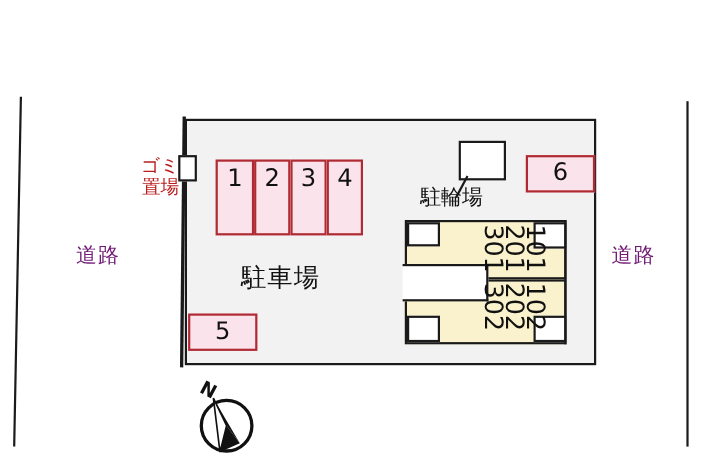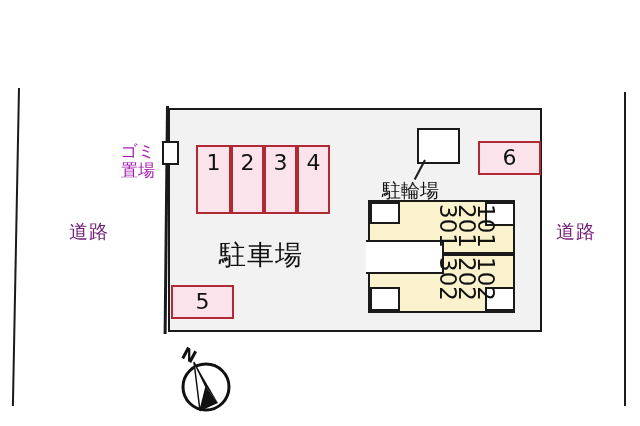--- a/index.html
+++ b/index.html
@@ -94,21 +94,21 @@
   #stall-6 {
     left: 478px; top: 141px; width: 63px; height: 34px;
     align-items: center;
   }
   #stall-6 .stall-label { margin-top: 0; }
   
   #parking-lot-label {
     position: absolute;
     left: 219px;
     top: 237px;
-    font-size: 27px;
+    font-size: 23px;
     color: #111111;
     letter-spacing: 1px;
     white-space: nowrap;
     text-align: center;
   }
   
   #garbage-box {
     position: absolute;
     left: 162px;
     top: 141px;
@@ -118,22 +118,22 @@
     border: 2px solid #1a1a1a;
     box-sizing: border-box;
   }
   #garbage-label {
     position: absolute;
     left: 113px;
     top: 142px;
     width: 50px;
     font-size: 17px;
     line-height: 19px;
-    color: #a21caf;
-    text-align: center;
+    color: #b91c1c;
+    text-align: right;
   }
   #garbage-label span { display: block; }
   
   #bicycle-box {
     position: absolute;
     left: 417px;
     top: 128px;
     width: 43px;
     height: 36px;
     background: #ffffff;
@@ -146,21 +146,21 @@
     top: 160px;
     width: 2px;
     height: 22px;
     background: #1a1a1a;
     transform: rotate(28deg);
     transform-origin: top center;
   }
   #bicycle-label {
     position: absolute;
     left: 382px;
-    top: 178px;
+    top: 166px;
     font-size: 19px;
     color: #111111;
     letter-spacing: 0px;
     white-space: nowrap;
   }
   
   #building {
     position: absolute;
     left: 368px;
     top: 200px;

